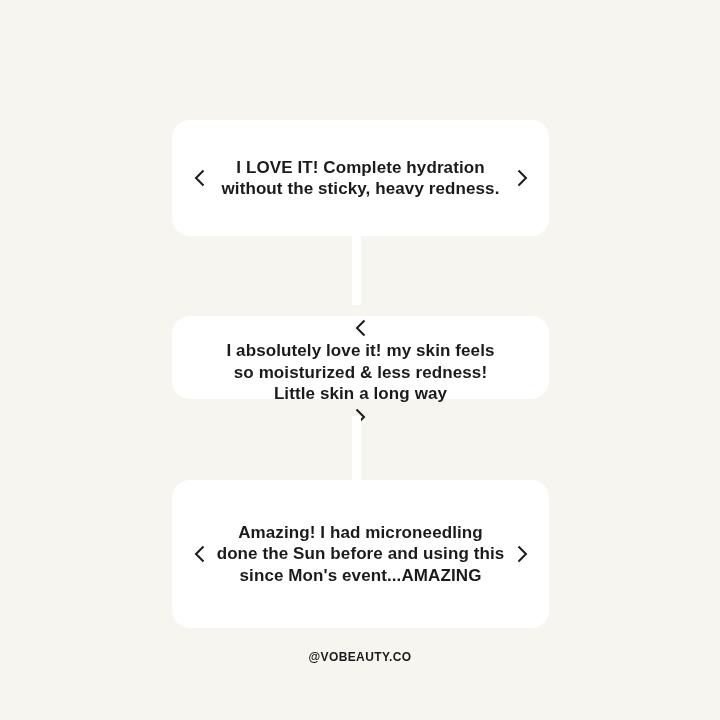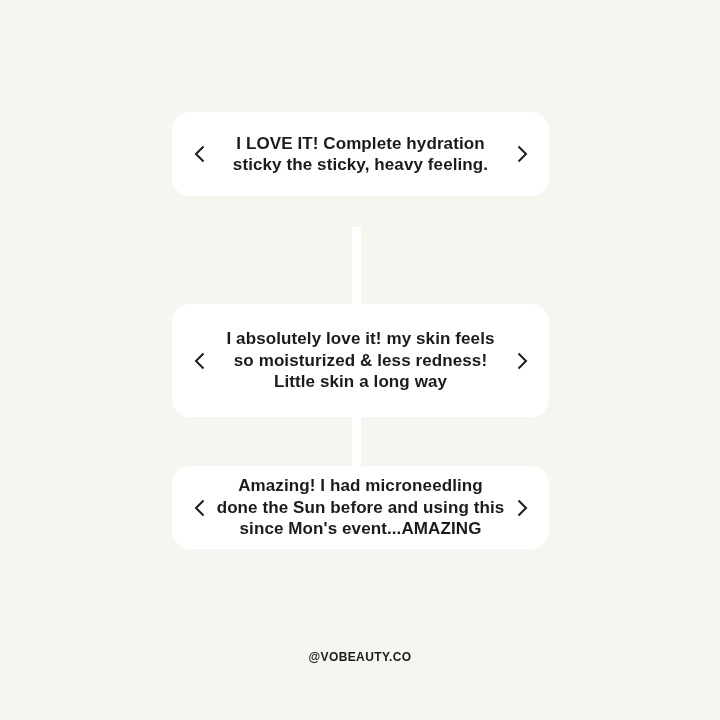--- a/index.html
+++ b/index.html
@@ -23,23 +23,23 @@
     position: absolute;
     left: 172px;
     width: 377px;
     background: #FFFFFF;
     border-radius: 18px;
     display: flex;
     align-items: center;
     justify-content: space-between;
     padding: 0 15px;
   }
-  .card-1 { top: 112px; height: 84px; }
-  .card-2 { top: 304px; height: 113px; }
-  .card-3 { top: 466px; height: 83px; }
+  .card-1 { top: 120px; height: 116px; }
+  .card-2 { top: 316px; height: 83px; flex-direction: column; }
+  .card-3 { top: 480px; height: 148px; }
   .quote {
     flex: 1;
     text-align: center;
     color: #1B1B1D;
     font-size: 17px;
     line-height: 21.5px;
     font-weight: 700;
     letter-spacing: 0.1px;
     padding: 0 4px;
   }
@@ -88,21 +88,21 @@
   <div class="card card-1">
     <button class="nav-btn">
       <span>
         <svg width="13" height="18" viewBox="0 0 13 18">
             <polyline points="10.5,1.5 3,9 10.5,16.5"></polyline>
           </svg>
       </span>
     </button>
     <div class="quote">
       <div>I LOVE IT! Complete hydration</div>
-      <div>sticky the sticky, heavy feeling.</div>
+      <div>without the sticky, heavy redness.</div>
     </div>
     <button class="nav-btn">
       <span>
         <svg width="13" height="18" viewBox="0 0 13 18">
             <polyline points="2.5,1.5 10,9 2.5,16.5"></polyline>
           </svg>
       </span>
     </button>
   </div>
 

